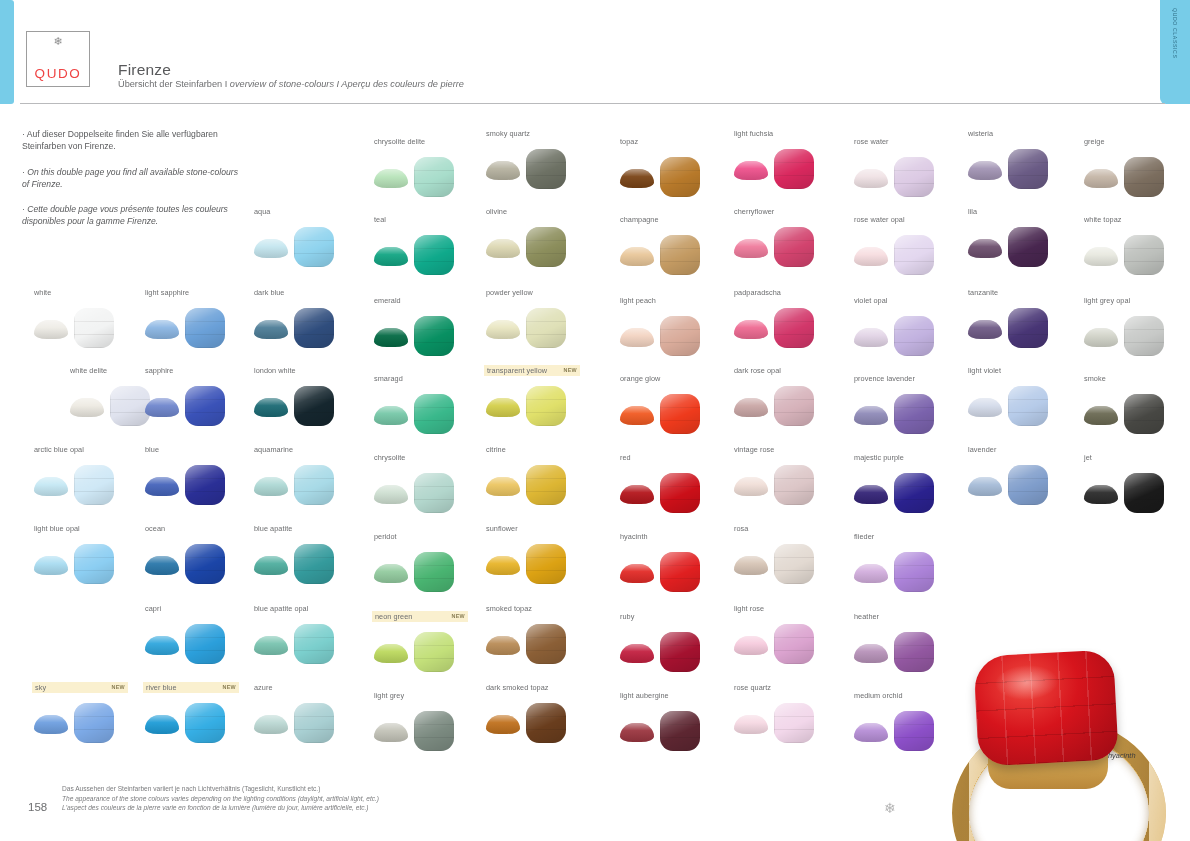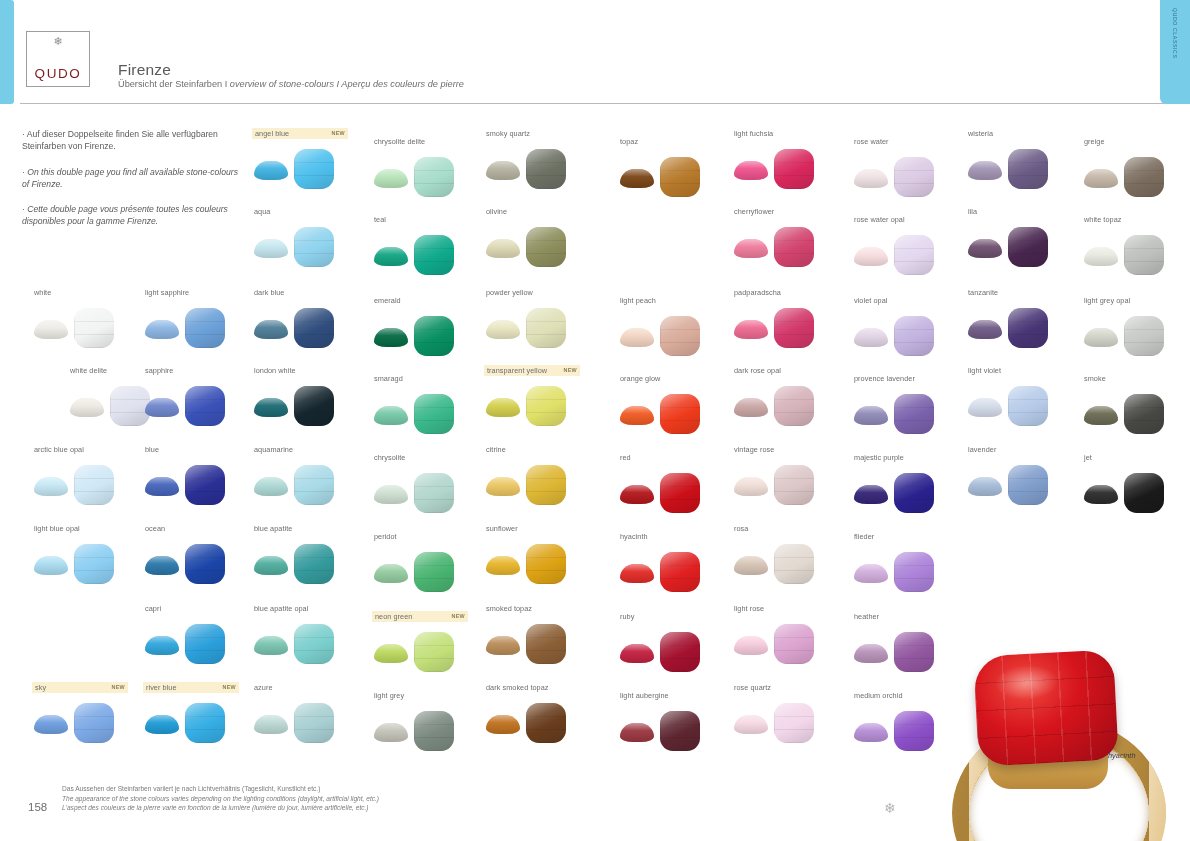--- a/index.html
+++ b/index.html
@@ -25,21 +25,21 @@
     font-family:"Liberation Sans", sans-serif;
   }
   
   #logo-box{
     position:absolute;left:26px;top:31px;width:64px;height:56px;
     border:1px solid #9d9d9d;box-sizing:border-box;
     display:flex;flex-direction:column;align-items:center;justify-content:center;
   }
   #logo-box .mark{font-size:11px;line-height:9px;color:#8a8a8a;}
   #logo-box .word{
-    font-size:13.5px;letter-spacing:1.6px;color:#7f1d1d;margin-top:20px;
+    font-size:13.5px;letter-spacing:1.6px;color:#ef4444;margin-top:20px;
     font-family:"Liberation Sans", sans-serif;font-weight:300;
   }
   #page-title{
     position:absolute;left:118px;top:61px;
     font-size:15.5px;color:#58595b;letter-spacing:.2px;font-weight:400;
   }
   #page-subtitle{
     position:absolute;left:118px;top:79px;
     font-size:9.2px;color:#6d6e70;white-space:nowrap;
   }
@@ -165,35 +165,20 @@
 
 <div id="header-rule"></div>
 
 <div id="intro">
   <p>· Auf dieser Doppelseite finden Sie alle verfügbaren Steinfarben von Firenze.</p>
   <p class="it">· On this double page you find all available stone-colours of Firenze.</p>
   <p class="it">· Cette double page vous présente toutes les couleurs disponibles pour la gamme Firenze.</p>
 </div>
 
 <div id="grid">
-    <div class="cell new" style="left: 252px; top: 128px;">
-      <div class="lbl">
-        <span>angel blue</span>
-        <span class="newtag">NEW</span>
-      </div>
-      <div class="stones">
-        <div class="stone-side" style="background: rgb(63, 179, 227);">
-          <div class="sgloss"></div>
-        </div>
-        <div class="stone-front" style="background: rgb(79, 192, 238);">
-          <div class="facets"></div>
-          <div class="gloss"></div>
-        </div>
-      </div>
-    </div>
     <div class="cell" style="left: 372px; top: 136px;">
       <div class="lbl">
         <span>chrysolite delite</span>
       </div>
       <div class="stones">
         <div class="stone-side" style="background: rgb(184, 228, 186);">
           <div class="sgloss"></div>
         </div>
         <div class="stone-front" style="background: rgb(168, 221, 203);">
           <div class="facets"></div>
@@ -315,20 +300,34 @@
     </div>
     <div class="cell" style="left: 484px; top: 206px;">
       <div class="lbl">
         <span>olivine</span>
       </div>
       <div class="stones">
         <div class="stone-side" style="background: rgb(221, 216, 179);">
           <div class="sgloss"></div>
         </div>
         <div class="stone-front" style="background: rgb(140, 142, 92);">
+          <div class="facets"></div>
+          <div class="gloss"></div>
+        </div>
+      </div>
+    </div>
+    <div class="cell" style="left: 618px; top: 214px;">
+      <div class="lbl">
+        <span>champagne</span>
+      </div>
+      <div class="stones">
+        <div class="stone-side" style="background: rgb(233, 199, 154);">
+          <div class="sgloss"></div>
+        </div>
+        <div class="stone-front" style="background: rgb(195, 154, 98);">
           <div class="facets"></div>
           <div class="gloss"></div>
         </div>
       </div>
     </div>
     <div class="cell" style="left: 732px; top: 206px;">
       <div class="lbl">
         <span>cherryflower</span>
       </div>
       <div class="stones">

